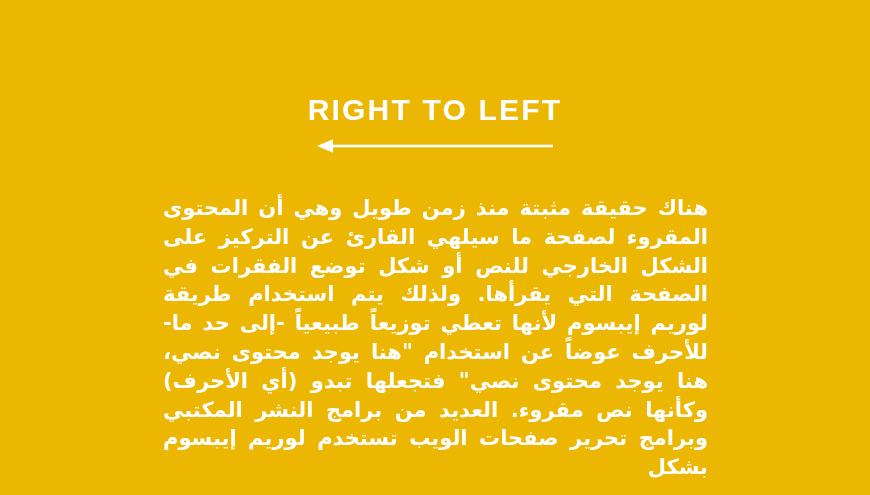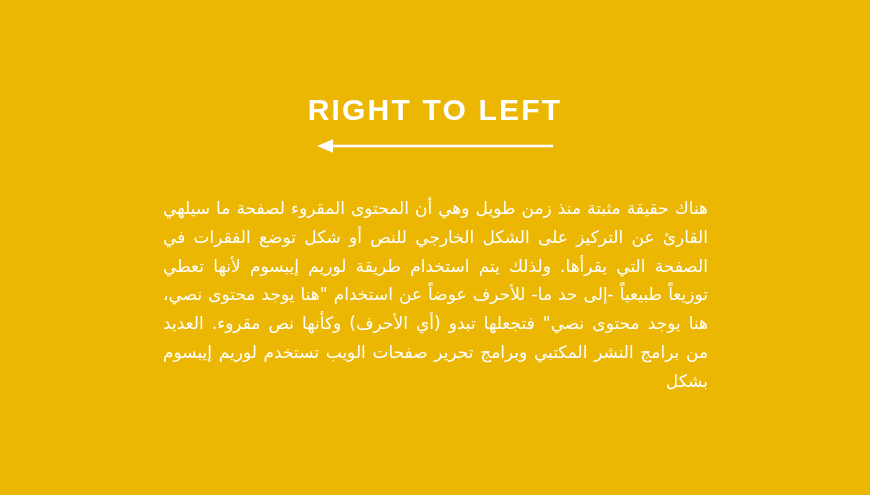--- a/index.html
+++ b/index.html
@@ -60,23 +60,23 @@
     position: absolute;
     left: 163px;
     top: 194px;
     width: 545px;
     margin: 0;
     color: #ffffff;
     direction: rtl;
     text-align: justify;
     text-align-last: justify;
     font-family: "DejaVu Sans", sans-serif;
-    font-size: 17px;
+    font-size: 21px;
     line-height: 28.8px;
-    font-weight: normal;
+    font-weight: bold;
     word-spacing: 0.5px;
   }
 </style>
 </head>
 <body>
 
 <div id="slide">
 
   <div id="header-block">
 

